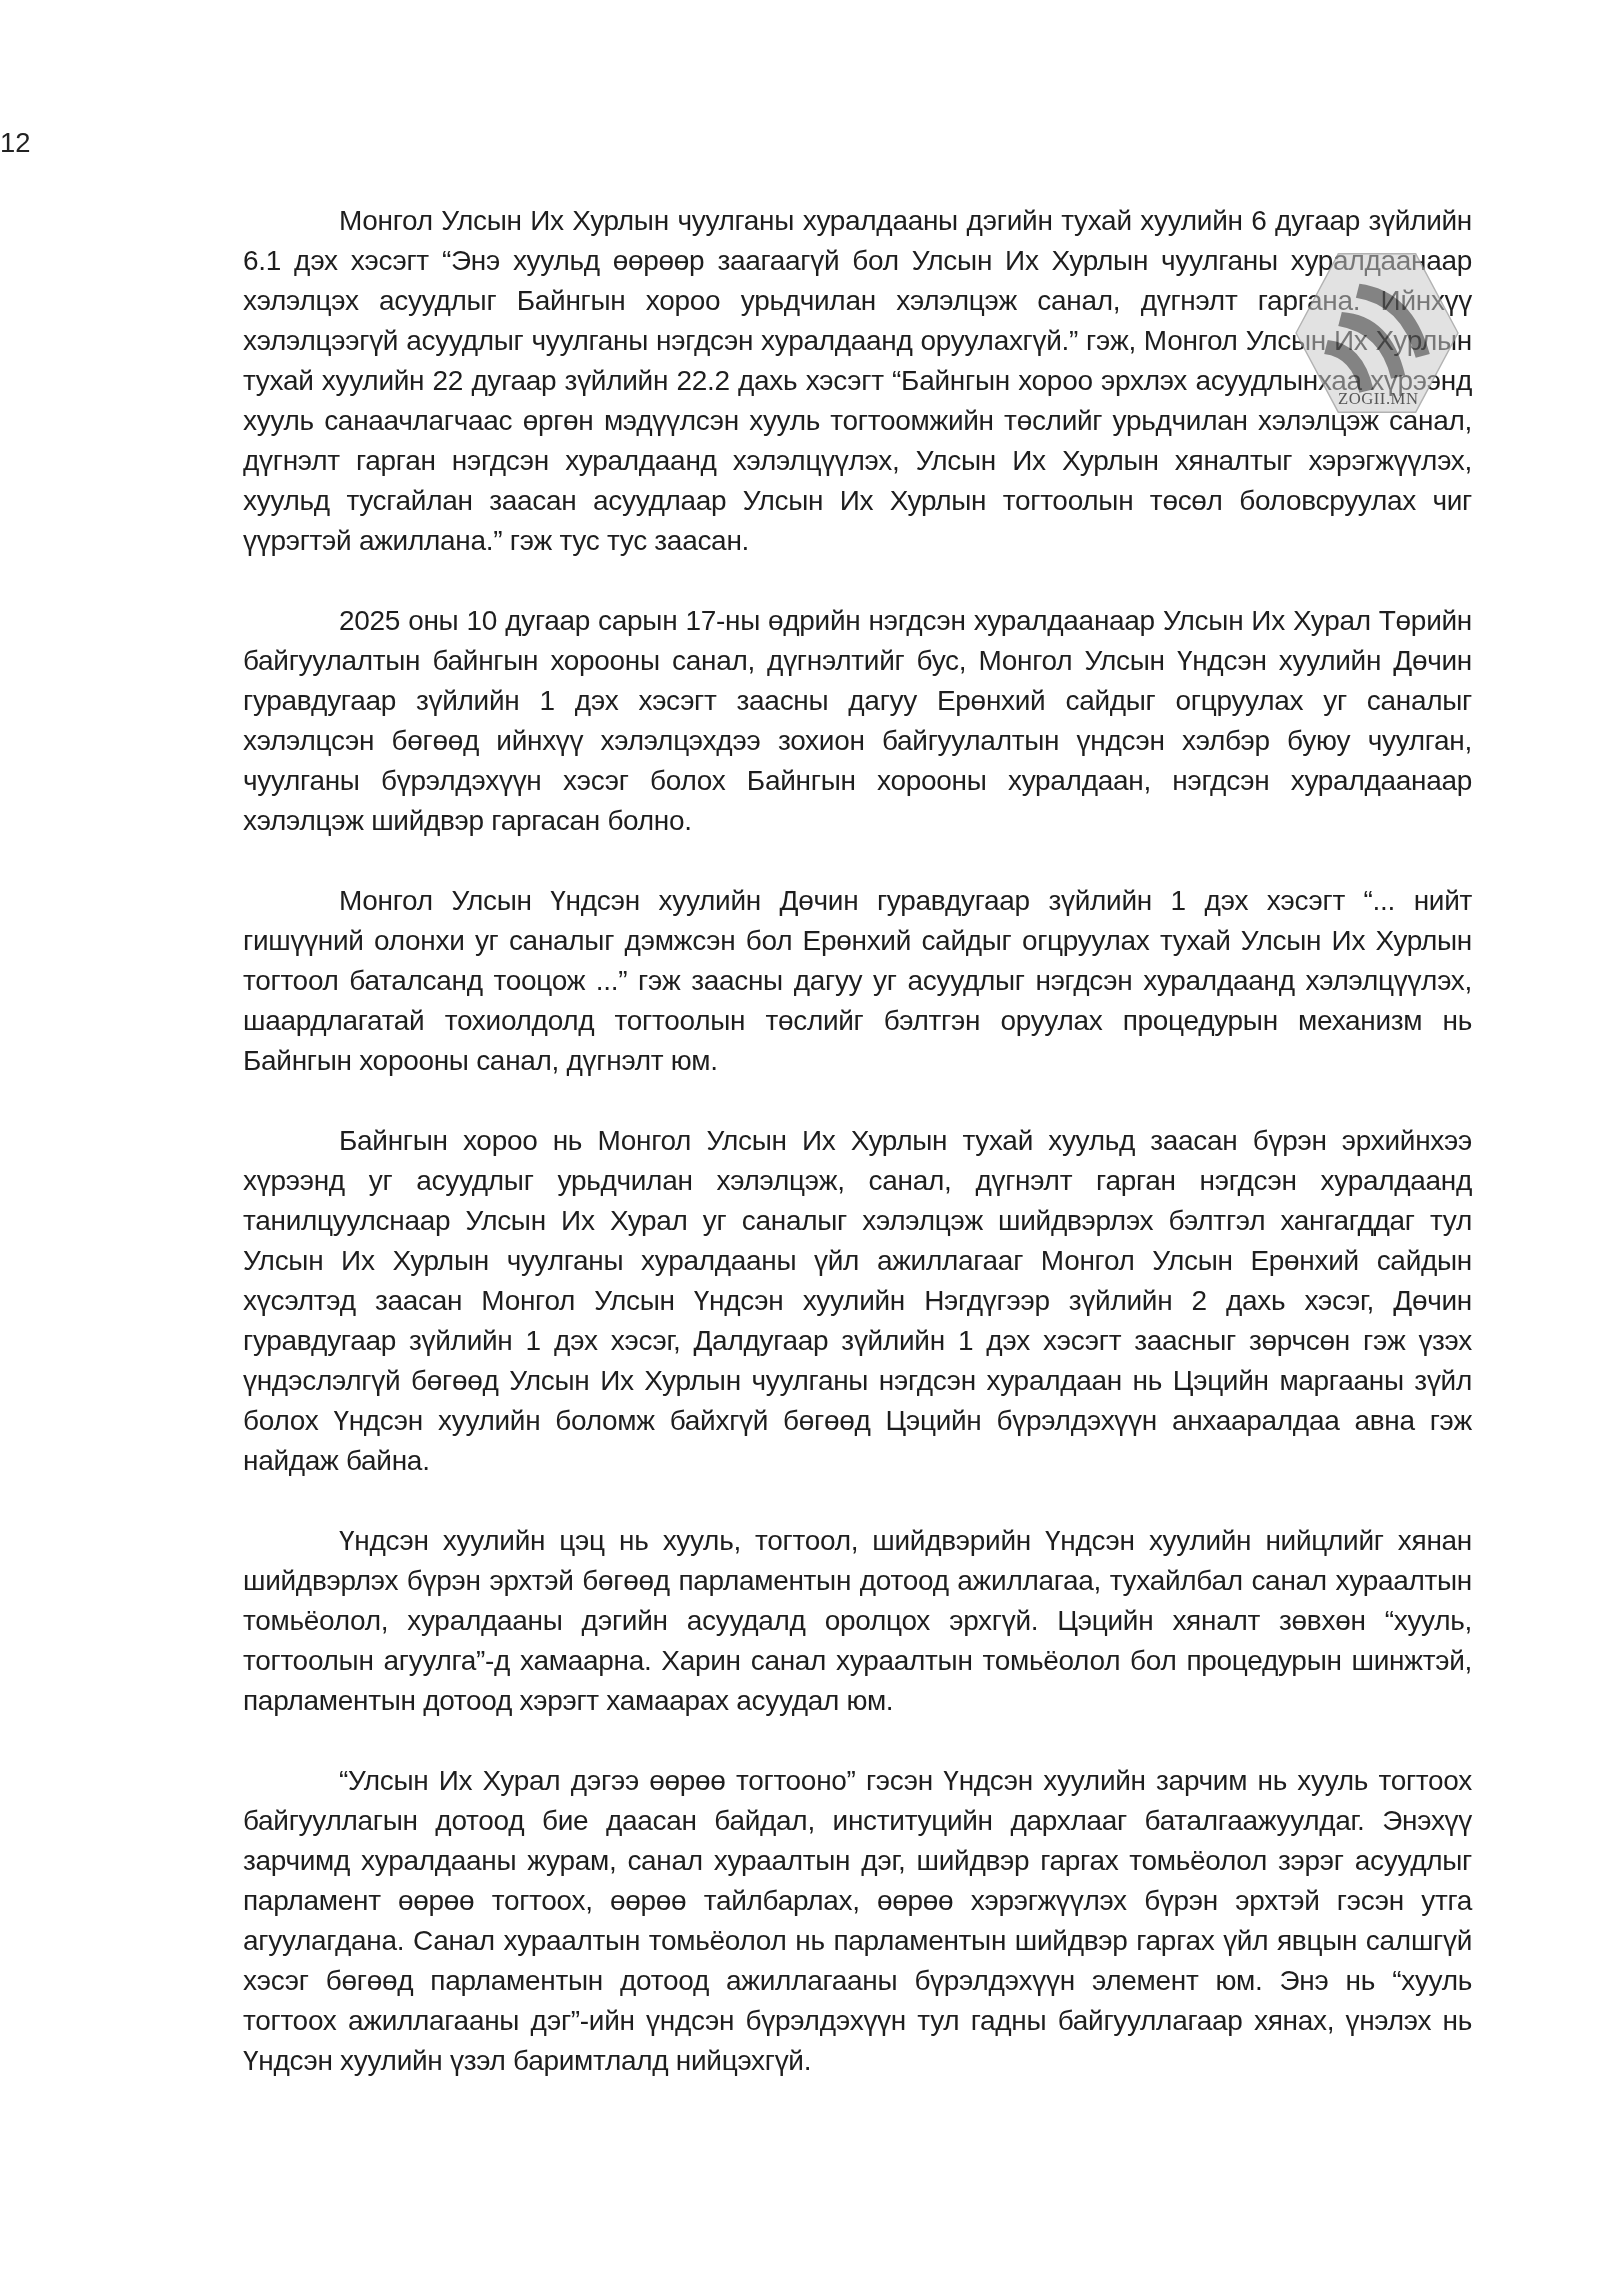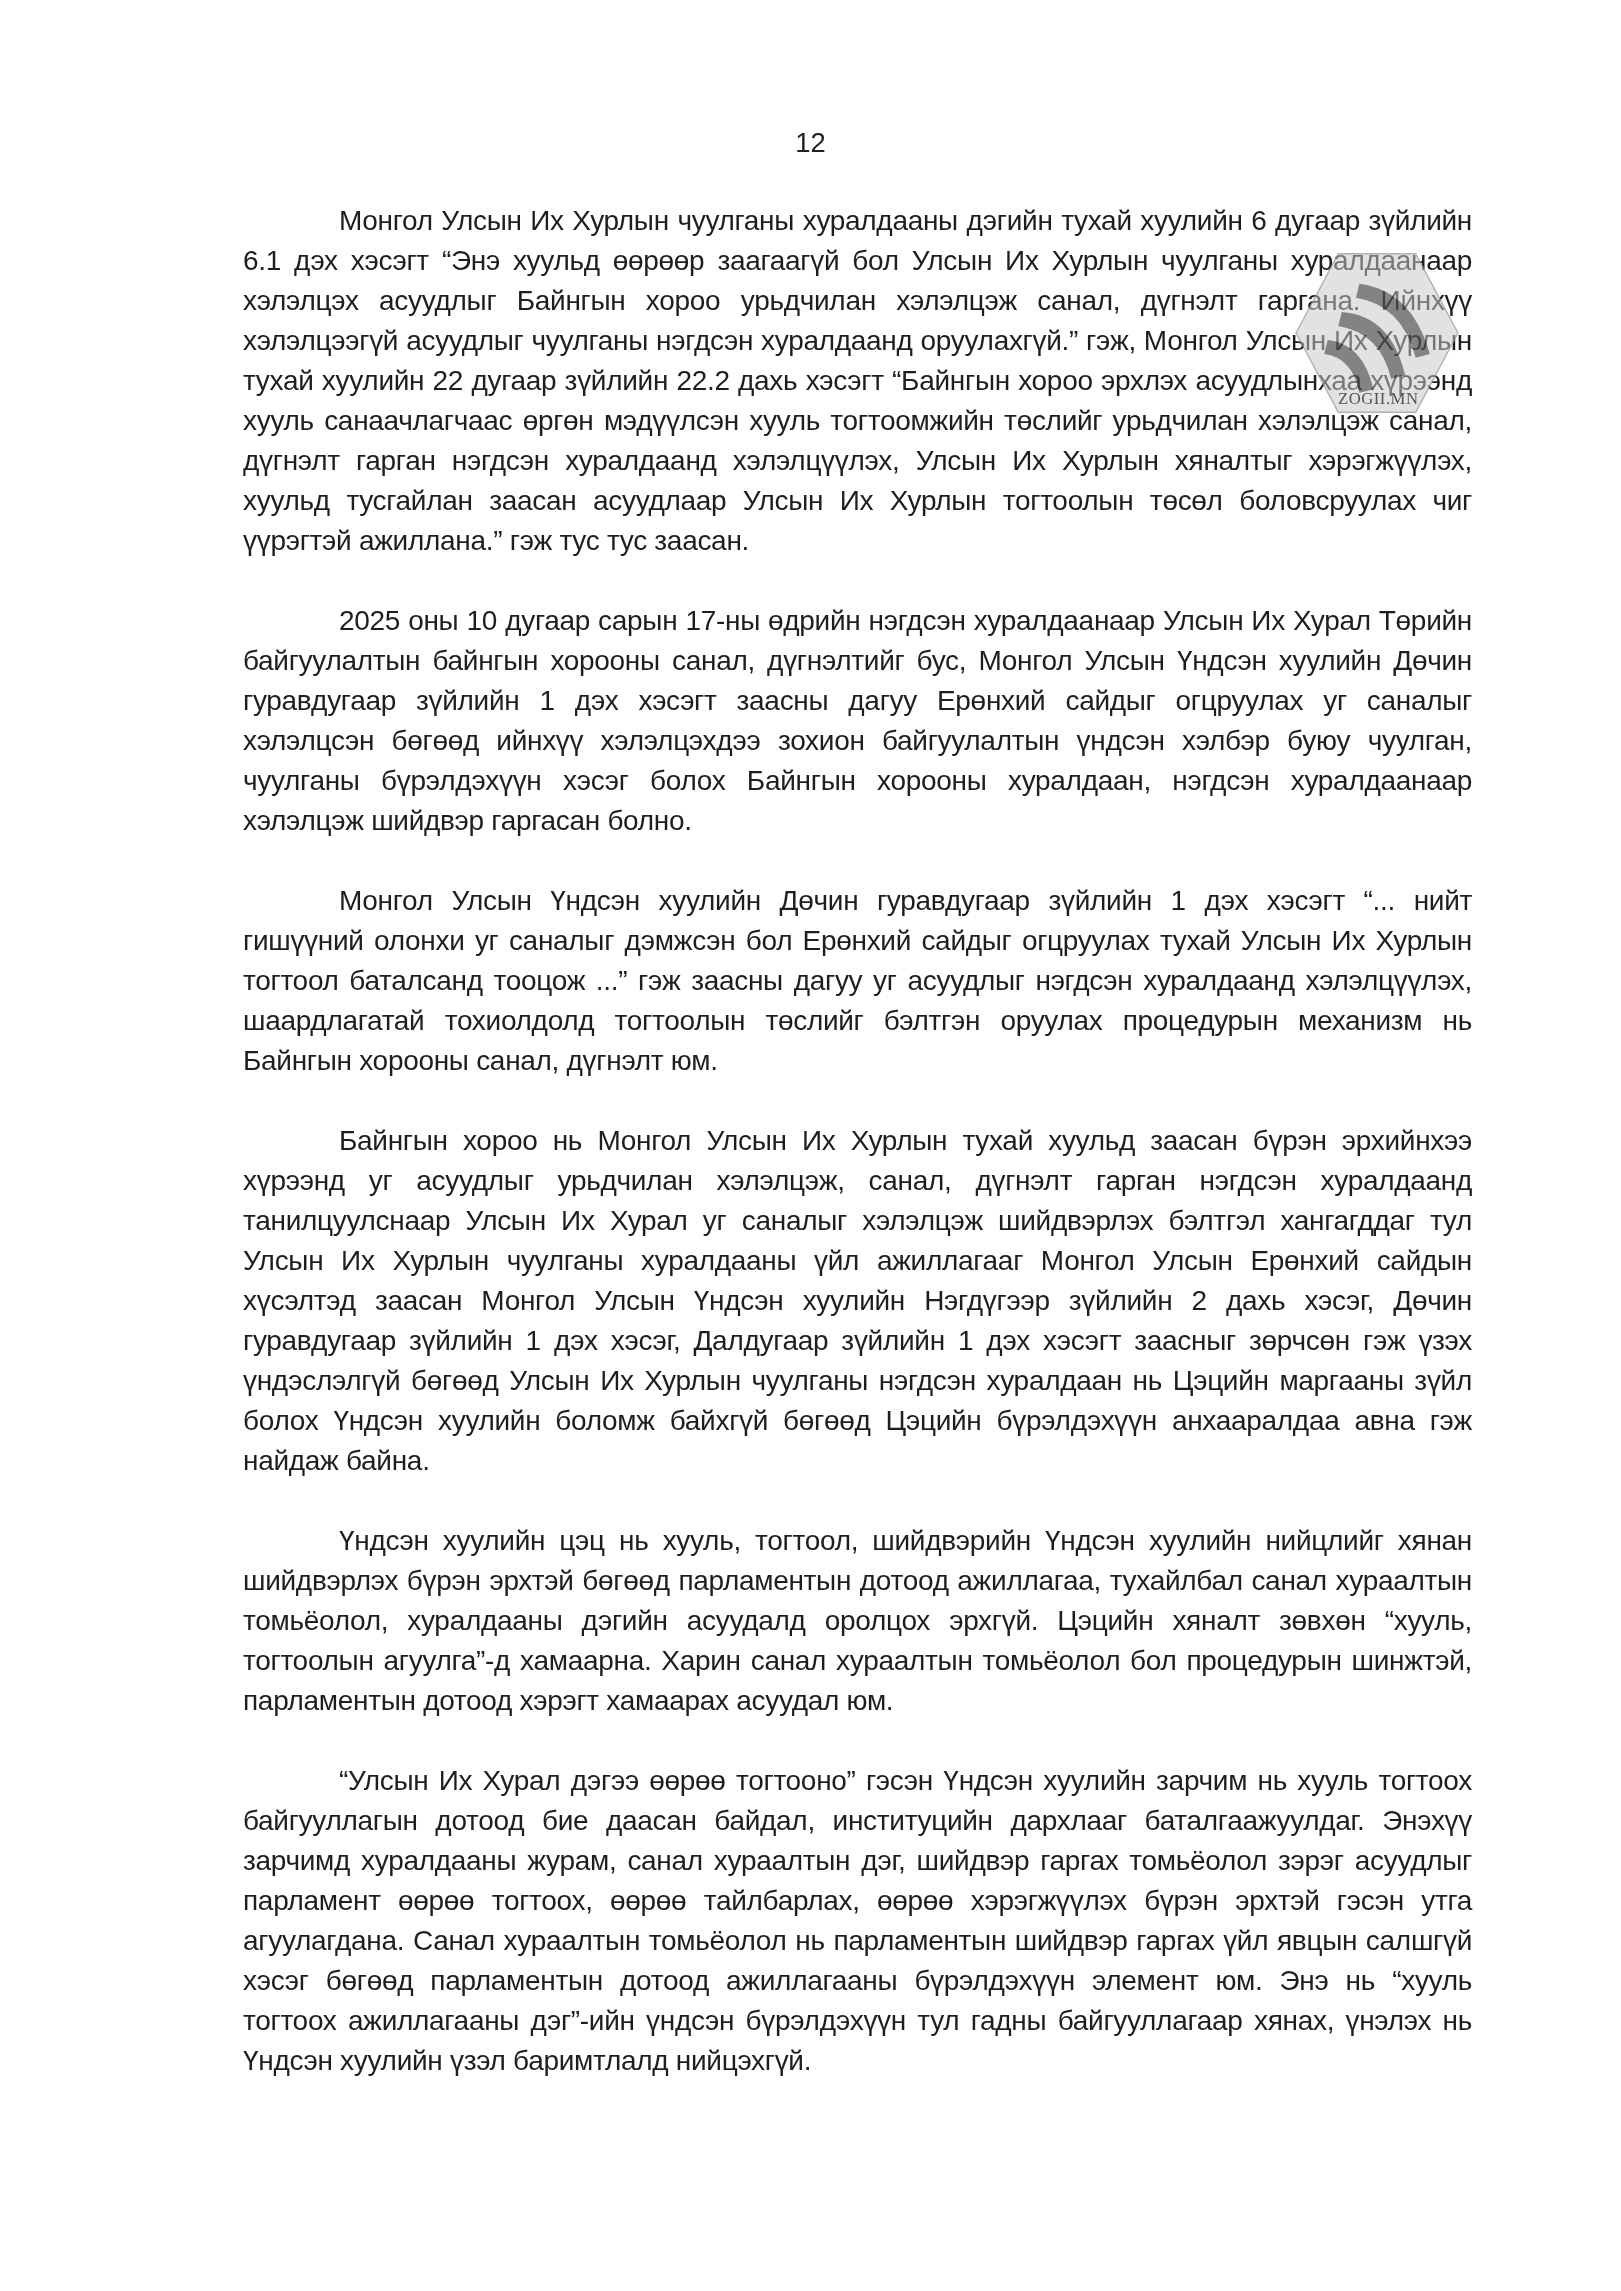--- a/index.html
+++ b/index.html
@@ -1,19 +1,19 @@
 <!DOCTYPE html>
 <html><head>
 <meta charset="utf-8">
 <style>
   html, body { margin: 0; padding: 0; background: #ffffff; }
   body { width: 1621px; height: 2292px; position: relative; overflow: hidden; }
   .page { position: absolute; left: 0; top: 0; width: 1621px; height: 2292px; background: #fff; }
   .page-number {
-    position: absolute; top: 127px; left: 0; width: 1621px; text-align: center;
+    position: absolute; top: 127px; left: 0; width: 1621px; text-align: left;
     font-family: "Liberation Sans", sans-serif; font-size: 27.4px; color: #222;
   }
   .body-text {
     position: absolute; left: 243px; top: 201px; width: 1229px;
     font-family: "Liberation Sans", sans-serif; font-size: 28px; line-height: 40px;
     color: #1e1e1e; text-align: justify; letter-spacing: -0.3px;
   }
   .para { margin: 0 0 40px 0; text-indent: 96px; }
   .watermark {
     position: absolute; left: 1289px; top: 245px; width: 176px; height: 176px; opacity: 0.75;

